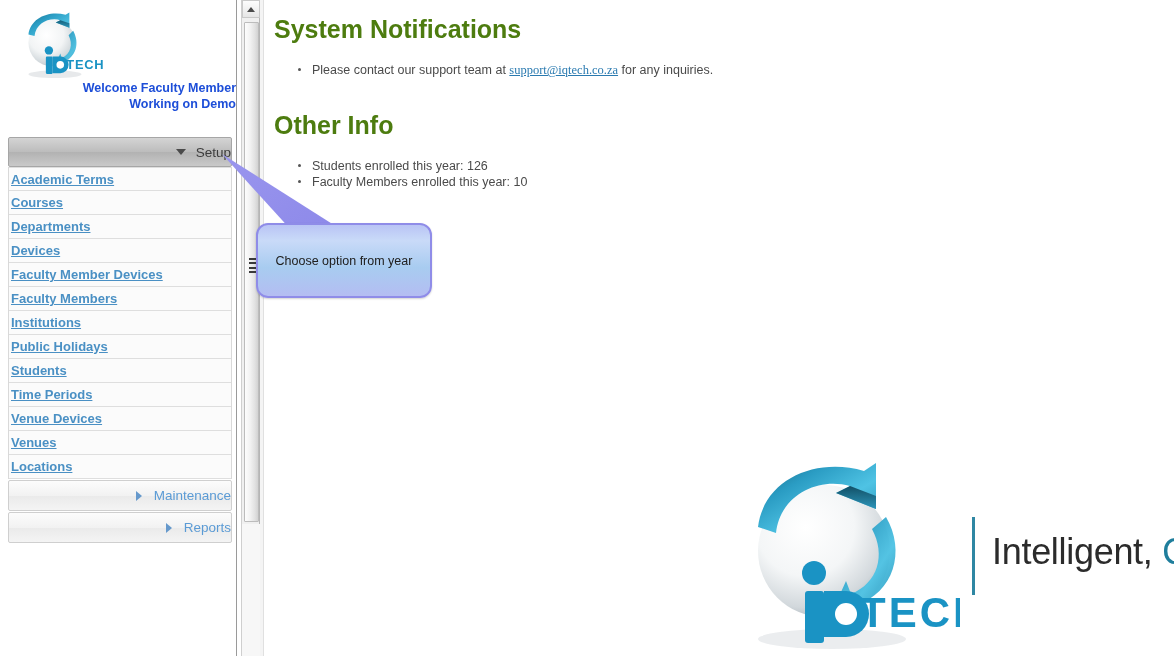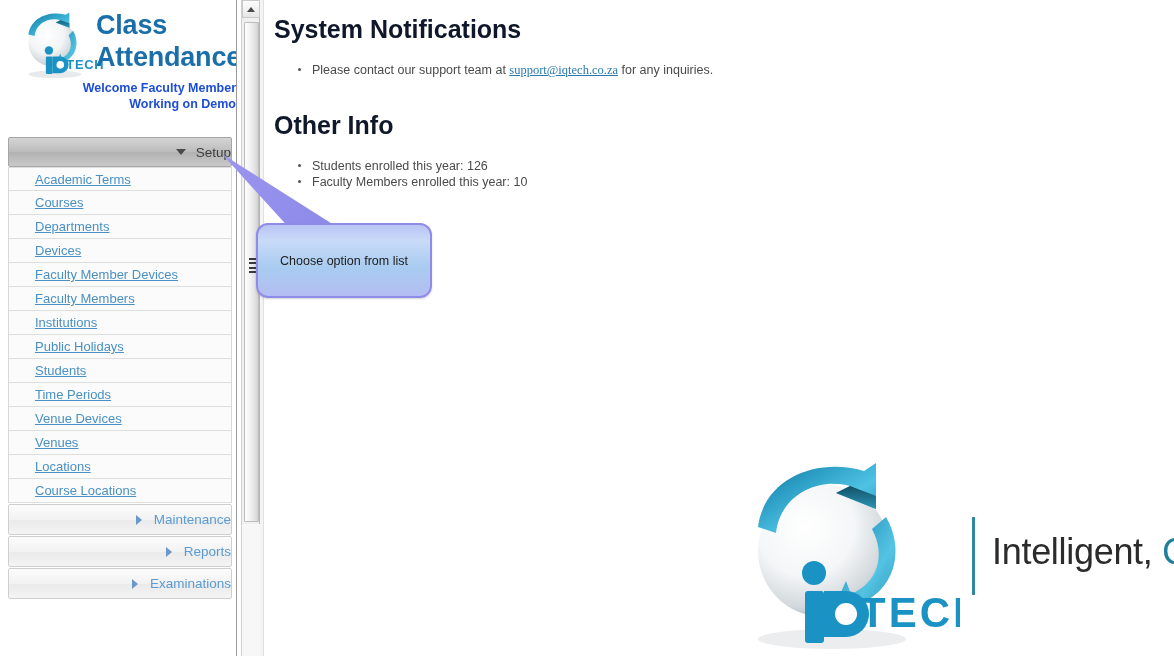--- a/index.html
+++ b/index.html
@@ -128,25 +128,26 @@
   .menu-row {
     height: 24px;
     border-bottom: 1px solid #dedede;
     display: flex;
     align-items: center;
     background: #fbfbfb;
     cursor: pointer;
   }
   .menu-row:first-child { border-top: 1px solid #dedede; }
   .menu-row a.menu-link {
-    margin-left: 26px;
+    margin-left: 2px;
     color: #4a90c4;
     font-size: 13px;
     text-decoration: underline;
     white-space: nowrap;
+    font-weight: bold;
   }
 
   
   #panel-scrollbar {
     position: absolute;
     left: 241px; top: 0;
     width: 19px;
     height: 656px;
     background: #f0f0f0;
     border-left: 1px solid #cfcfcf;
@@ -215,21 +216,21 @@
   
   #main {
     position: absolute;
     left: 265px; top: 0;
     right: 0; bottom: 0;
     background: #ffffff;
     overflow: hidden;
   }
 
   .section-title {
-    color: #0f172a;
+    color: #4d7c0f;
     font-size: 25px;
     font-weight: bold;
     margin: 0;
     padding: 0;
   }
   #title-notifications { position: absolute; left: 9px; top: 15px; }
   #title-otherinfo     { position: absolute; left: 9px; top: 111px; }
 
   ul.content-list {
     position: absolute;
@@ -357,24 +358,20 @@
           <g fill="#1a93c4">
             <circle cx="96" cy="112" r="11"></circle>
             <rect x="88" y="128" width="18" height="46" rx="3"></rect>
             <path d="M106 128 h20 a22 22 0 0 1 0 44 h-20 z"></path>
             <circle cx="126" cy="150" r="10" fill="#ffffff"></circle>
           </g>
           <text x="142" y="160" font-family="Liberation Sans, sans-serif" font-size="34" font-weight="bold" fill="#1a93c4" letter-spacing="2">TECH</text>
         </svg>
       </div>
 
-      <div id="brand-text">
-        <div class="brand-title-line">Class</div>
-        <div class="brand-title-line second">Attendance</div>
-      </div>
 
       <div id="brand-welcome">
         <div>Welcome Faculty Member</div>
         <div>Working on Demo</div>
       </div>
     </div>
 
     <div class="accordion-header">
       <span class="arrow"></span>
       <span class="acc-label">Setup</span>
@@ -413,37 +410,30 @@
         </div>
         <div class="menu-row">
           <a class="menu-link" href="#">Venue Devices</a>
         </div>
         <div class="menu-row">
           <a class="menu-link" href="#">Venues</a>
         </div>
         <div class="menu-row">
           <a class="menu-link" href="#">Locations</a>
         </div>
-        <div class="menu-row">
-          <a class="menu-link" href="#">Course Locations</a>
-        </div>
       </div>
 
     <div id="collapsed-sections">
         <div class="accordion-header collapsed">
           <span class="arrow"></span>
           <span class="acc-label">Maintenance</span>
         </div>
         <div class="accordion-header collapsed">
           <span class="arrow"></span>
           <span class="acc-label">Reports</span>
-        </div>
-        <div class="accordion-header collapsed">
-          <span class="arrow"></span>
-          <span class="acc-label">Examinations</span>
         </div>
       </div>
   </div>
 
   <div id="panel-scrollbar">
     <div id="sb-up">
       <span class="tri"></span>
     </div>
     <div id="sb-thumb"></div>
     <div id="sb-track-bottom"></div>
@@ -520,16 +510,16 @@
     <defs>
       <linearGradient id="ptrGrad" x1="0" y1="0" x2="1" y2="1">
         <stop offset="0%" stop-color="#9a96ee"></stop>
         <stop offset="100%" stop-color="#8a86e8"></stop>
       </linearGradient>
     </defs>
     <polygon points="222,154 312,253 356,239" fill="url(#ptrGrad)"></polygon>
   </svg>
 
   <div id="callout-bubble">
-    <span id="callout-text">Choose option from list</span>
+    <span id="callout-text">Choose option from year</span>
   </div>
 
 </div>
 
 </body></html>

